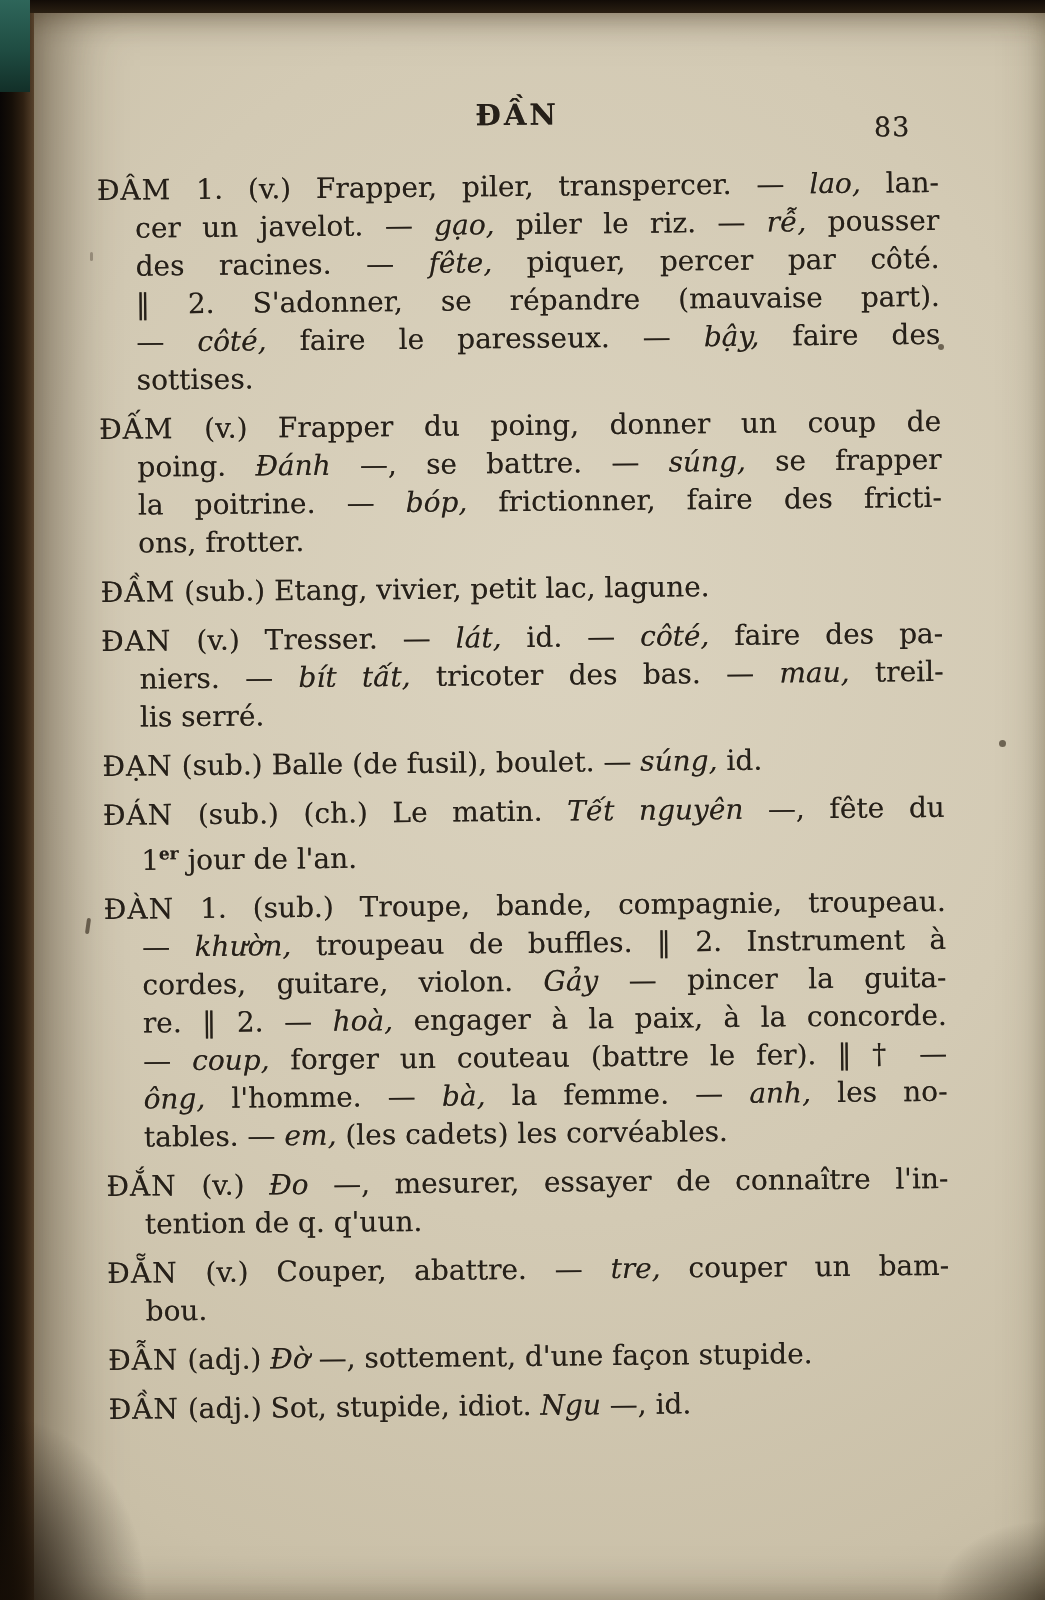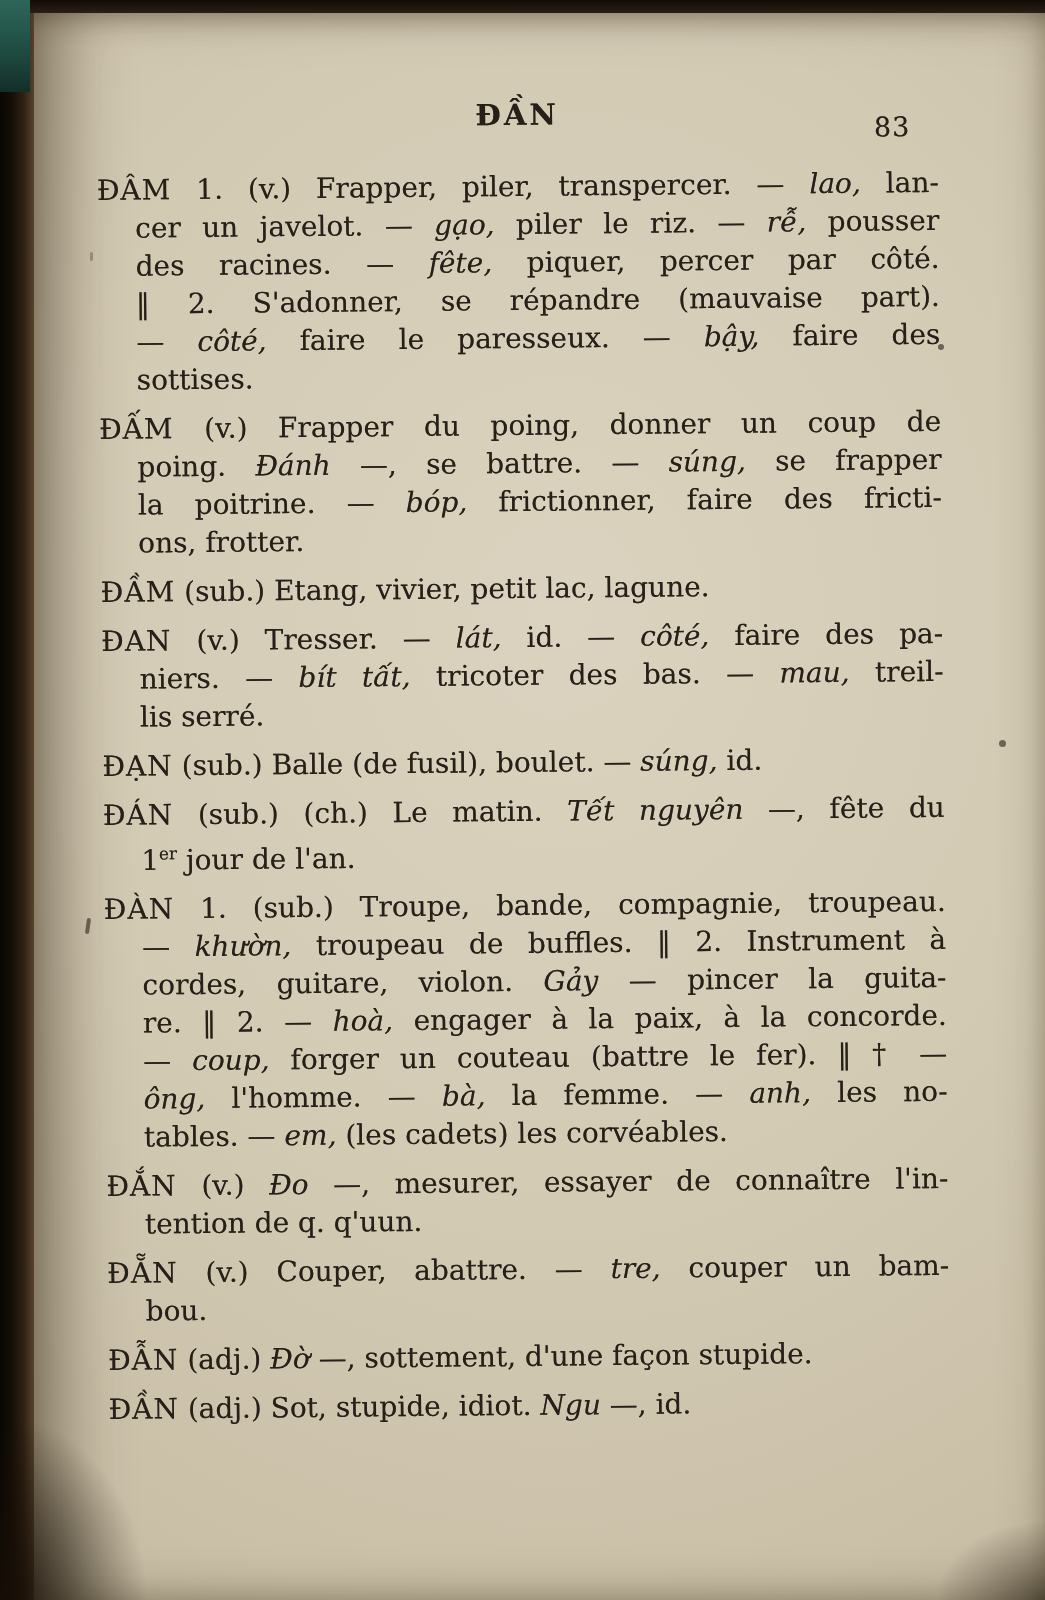--- a/index.html
+++ b/index.html
@@ -86,21 +86,21 @@
     margin-bottom:11px;
   }
   .entry .line{
     text-align:justify;
     text-align-last:justify;
   }
   .entry .line.first{margin-left:-38px;}
   .entry .line.last{text-align-last:left;}
   .seg-b{font-weight:normal;letter-spacing:1px;}
   .seg-i{font-style:italic;}
-  .seg-s{font-size:.6em;vertical-align:super;letter-spacing:0;}
+  .seg-s{font-size:.6em;vertical-align:super;letter-spacing:0;font-weight:bold;}
 </style>
 </head>
 <body>
 
 <div class="photo">
   <div class="spine"></div>
   <div class="top-edge"></div>
   <div class="teal-corner"></div>
 
   <div class="page">

